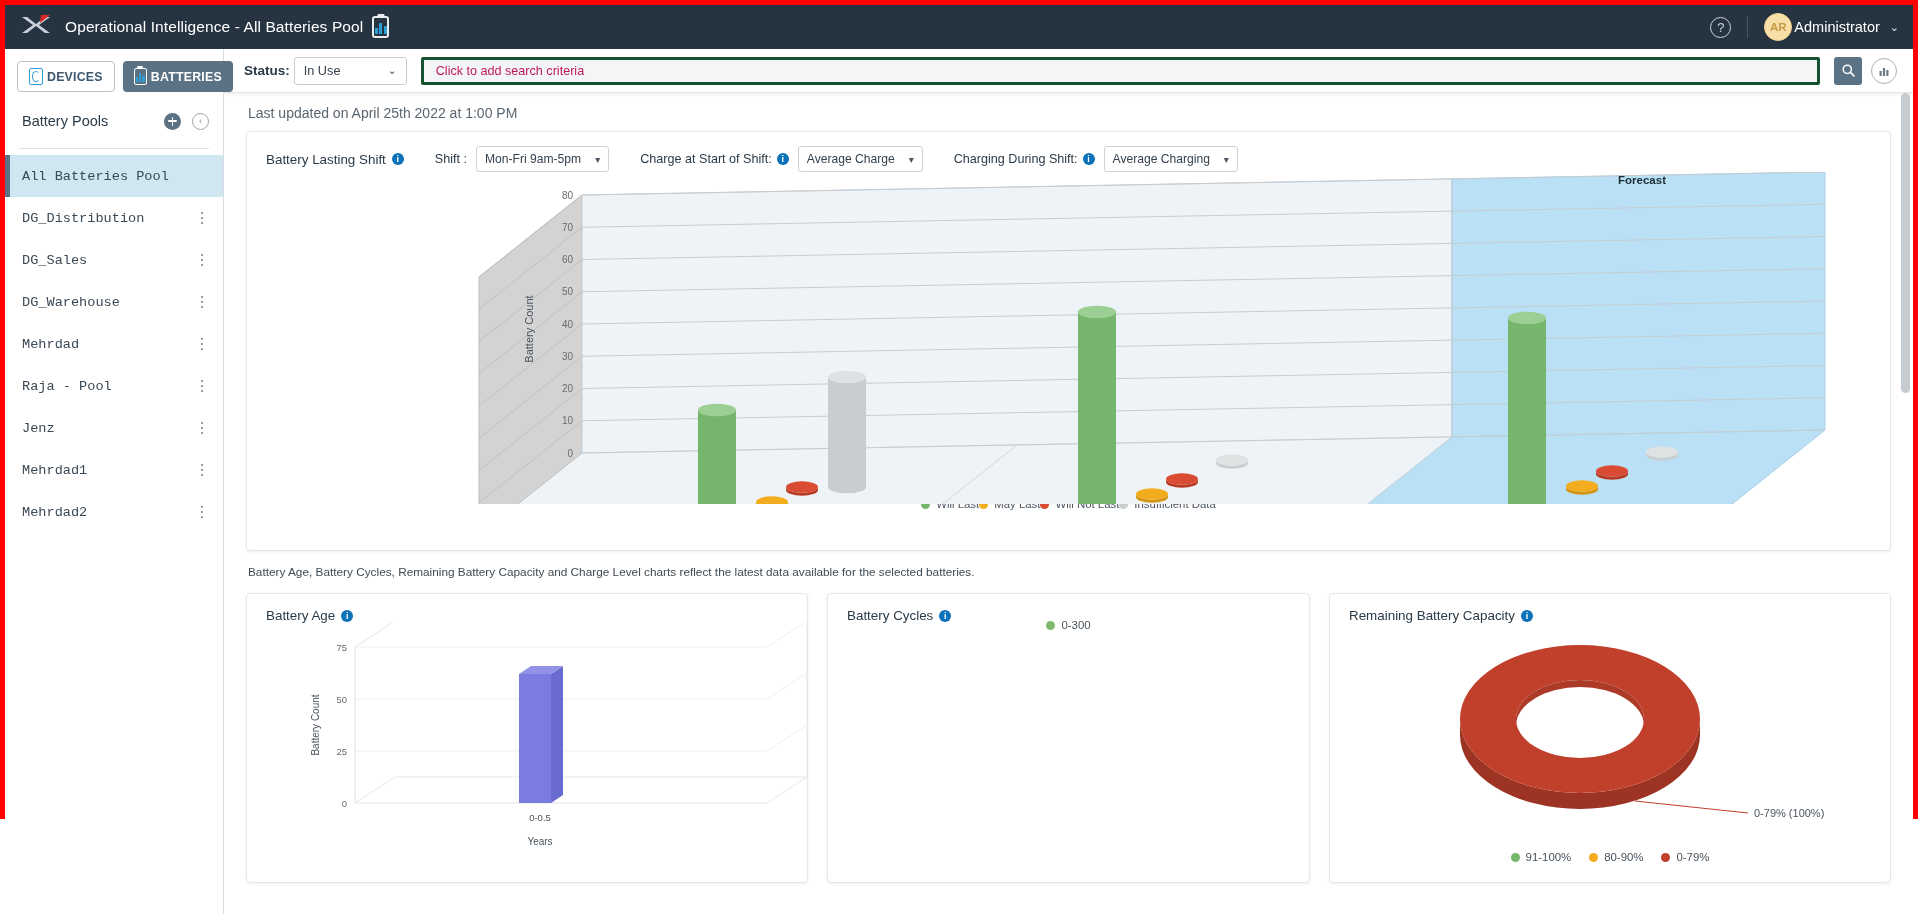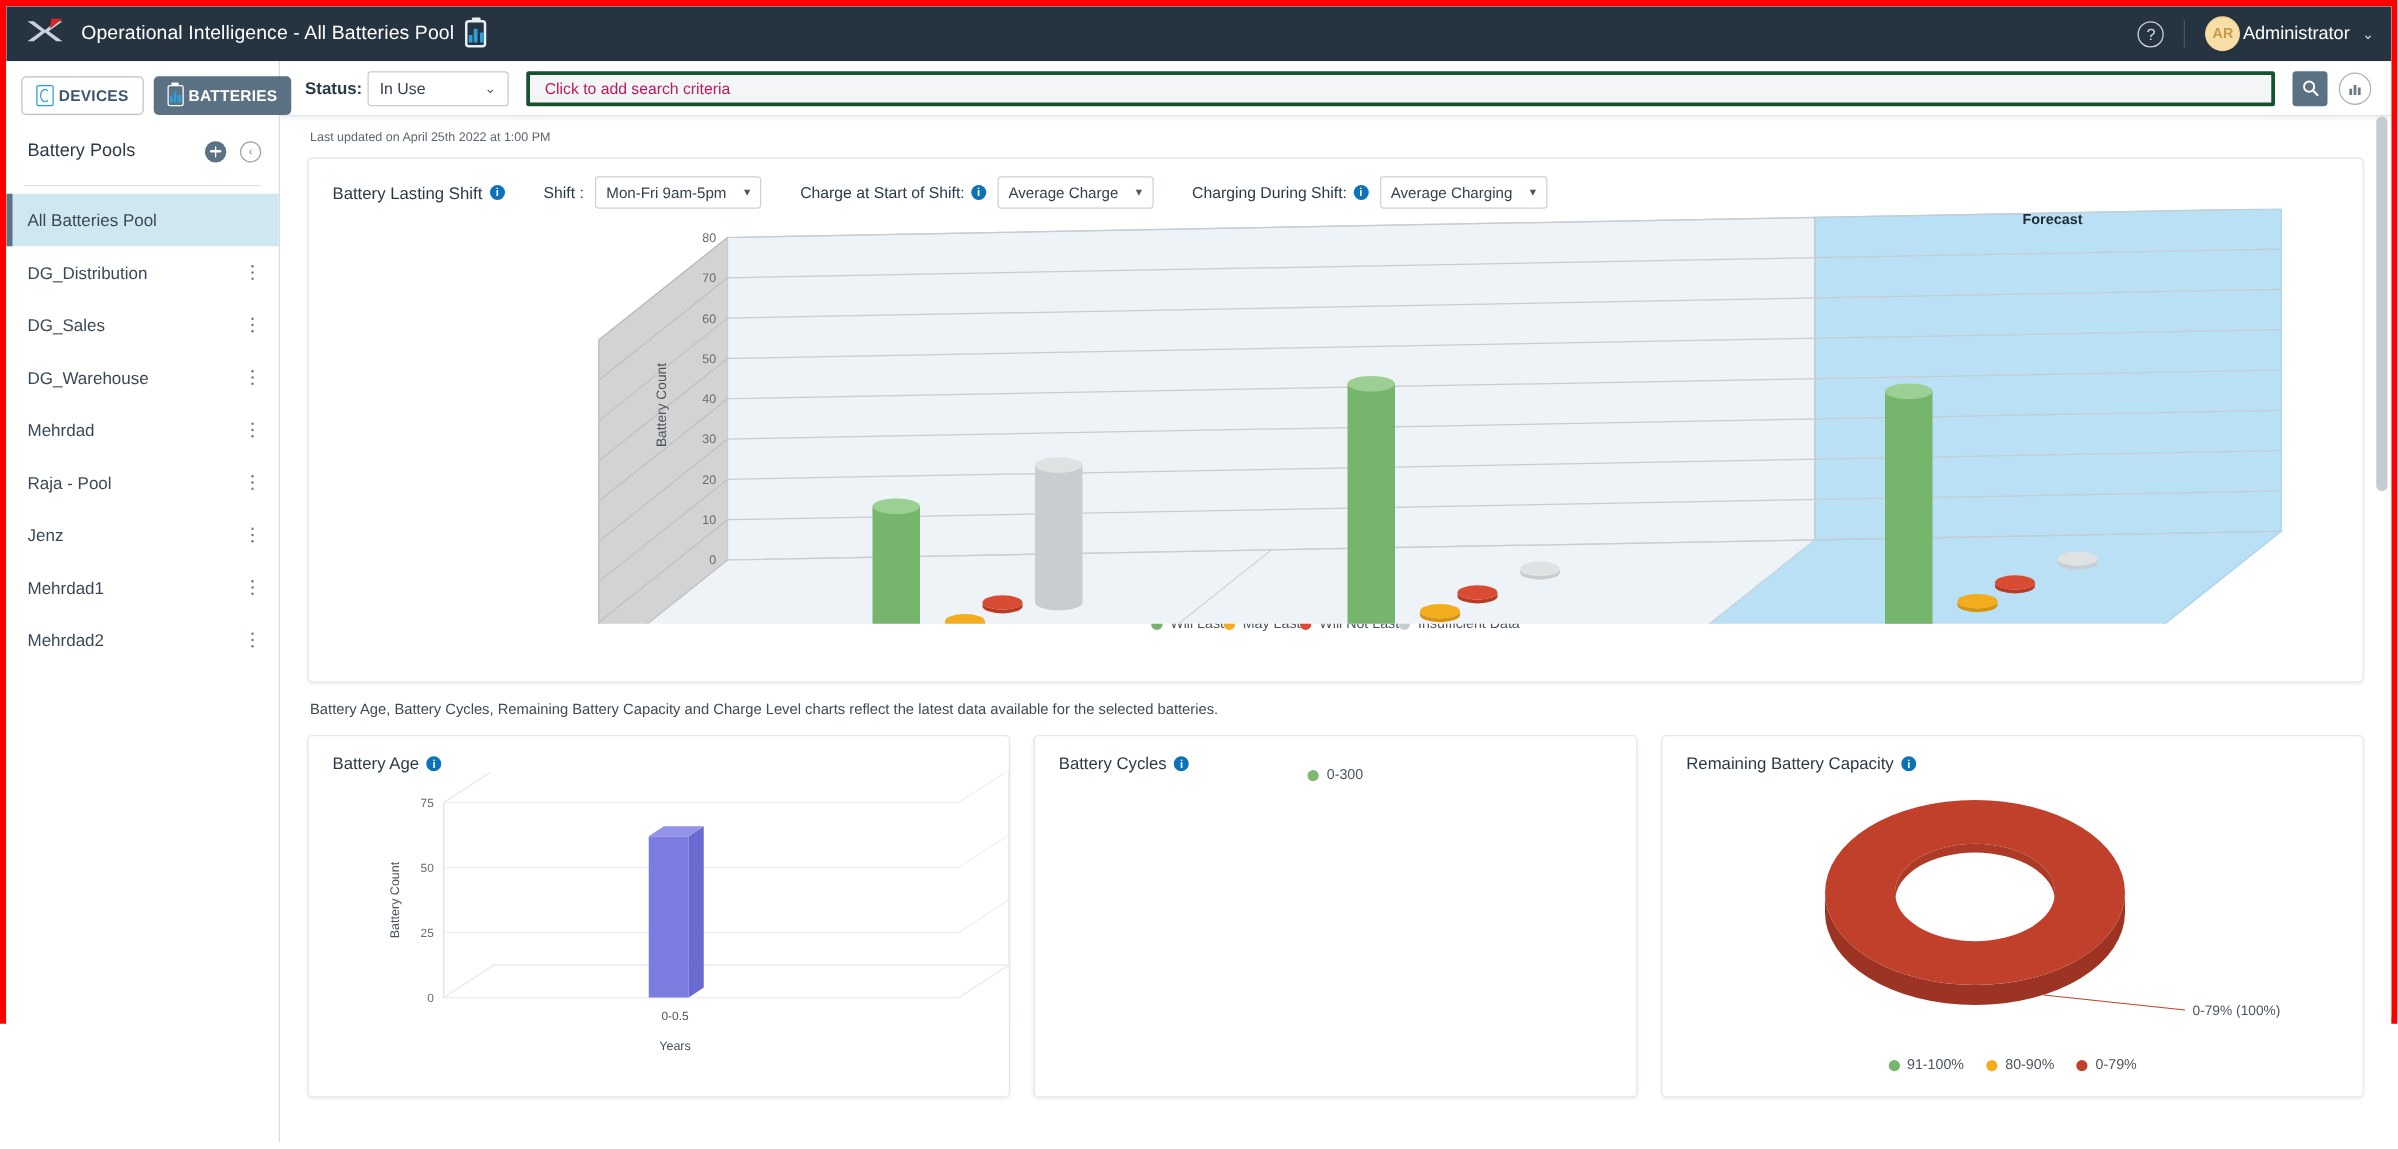--- a/index.html
+++ b/index.html
@@ -74,21 +74,21 @@
 
   .pools-head { display:flex; align-items:center; padding:4px 14px 0 17px; height:34px; }
   .pools-title { font-size:14.5px; color:#2b3a47; }
   .pools-actions { margin-left:auto; display:flex; align-items:center; gap:11px; }
   .btn-add { width:17px;height:17px;border-radius:50%;background:#5b7184;position:relative; cursor:pointer;}
   .btn-add:before,.btn-add:after{content:"";position:absolute;background:#fff;border-radius:1px;}
   .btn-add:before{left:4px;right:4px;top:7.7px;height:1.8px;}
   .btn-add:after{top:4px;bottom:4px;left:7.7px;width:1.8px;}
   .btn-collapse { width:17px;height:17px;border-radius:50%;border:1.3px solid #9aa6b0;display:flex;align-items:center;justify-content:center;color:#7b8791;font-size:9px; cursor:pointer;}
   .pool-sep { height:1px; background:#dfe3e6; margin:12px 14px 0 14px; }
-  .pool-list { margin-top:6px; }
+  .pool-list { margin-top:6px;font-family:Liberation Mono, monospace; }
   .pool-item {
     display:flex; align-items:center; height:42px; padding:0 14px 0 17px;
     font-size:13.6px; color:#3a4855; cursor:pointer; position:relative;
   }
   .pool-item.selected { background:#cfe7f0; }
   .pool-item.selected:before { content:""; position:absolute; left:0; top:0; bottom:0; width:5px; background:#5b7184; }
   .kebab { margin-left:auto; width:14px;height:16px; display:flex;flex-direction:column;align-items:center;justify-content:center;gap:2.6px; cursor:pointer;}
   .kebab span{display:block;width:2.6px;height:2.6px;border-radius:50%;background:#6f7d89;}
 
   
@@ -102,21 +102,21 @@
   .select .chev { margin-left:auto; font-size:11px; color:#4a5662; padding-left:12px; }
   .search-field {
     flex:1; height:28px; margin-left:14px; margin-right:0; background:#f4f5f6; border:3px solid #14532d;
     border-radius:2px; display:flex; align-items:center; padding:0 12px; font-size:12.6px; color:#be185d; cursor:text;
   }
   .search-btns { display:flex; align-items:center; gap:9px; padding:0 16px 0 14px; }
   .sq-btn { width:28px;height:28px;border-radius:3px;background:#5b7184;display:flex;align-items:center;justify-content:center; cursor:pointer;}
   .rnd-btn { width:26px;height:26px;border-radius:50%;border:1.3px solid #aab3bb;display:flex;align-items:center;justify-content:center;background:#fff; cursor:pointer;}
 
   .content { flex:1; overflow:hidden; padding:0 22px 0 22px; position:relative; }
-  .updated { font-size:10px; color:#5a6671; padding:12px 0 10px 2px; }
+  .updated { font-size:14px; color:#5a6671; padding:12px 0 10px 2px; }
 
   .card { background:#fff; border:1px solid #e5e8ea; border-radius:4px; box-shadow:0 1px 3px rgba(0,0,0,.07); }
 
   
   .shift-card { height:420px; position:relative; }
   .shift-head { display:flex; align-items:center; padding:14px 0 0 19px; gap:0; flex-wrap:nowrap; }
   .shift-title { font-size:13.4px; color:#2b3a47; display:flex; align-items:center; gap:6px; }
   .info-i {
     width:12px;height:12px;border-radius:50%;background:#0b72b9;color:#fff;
     font-size:9px;font-weight:bold;display:inline-flex;align-items:center;justify-content:center;font-style:normal; cursor:pointer;

